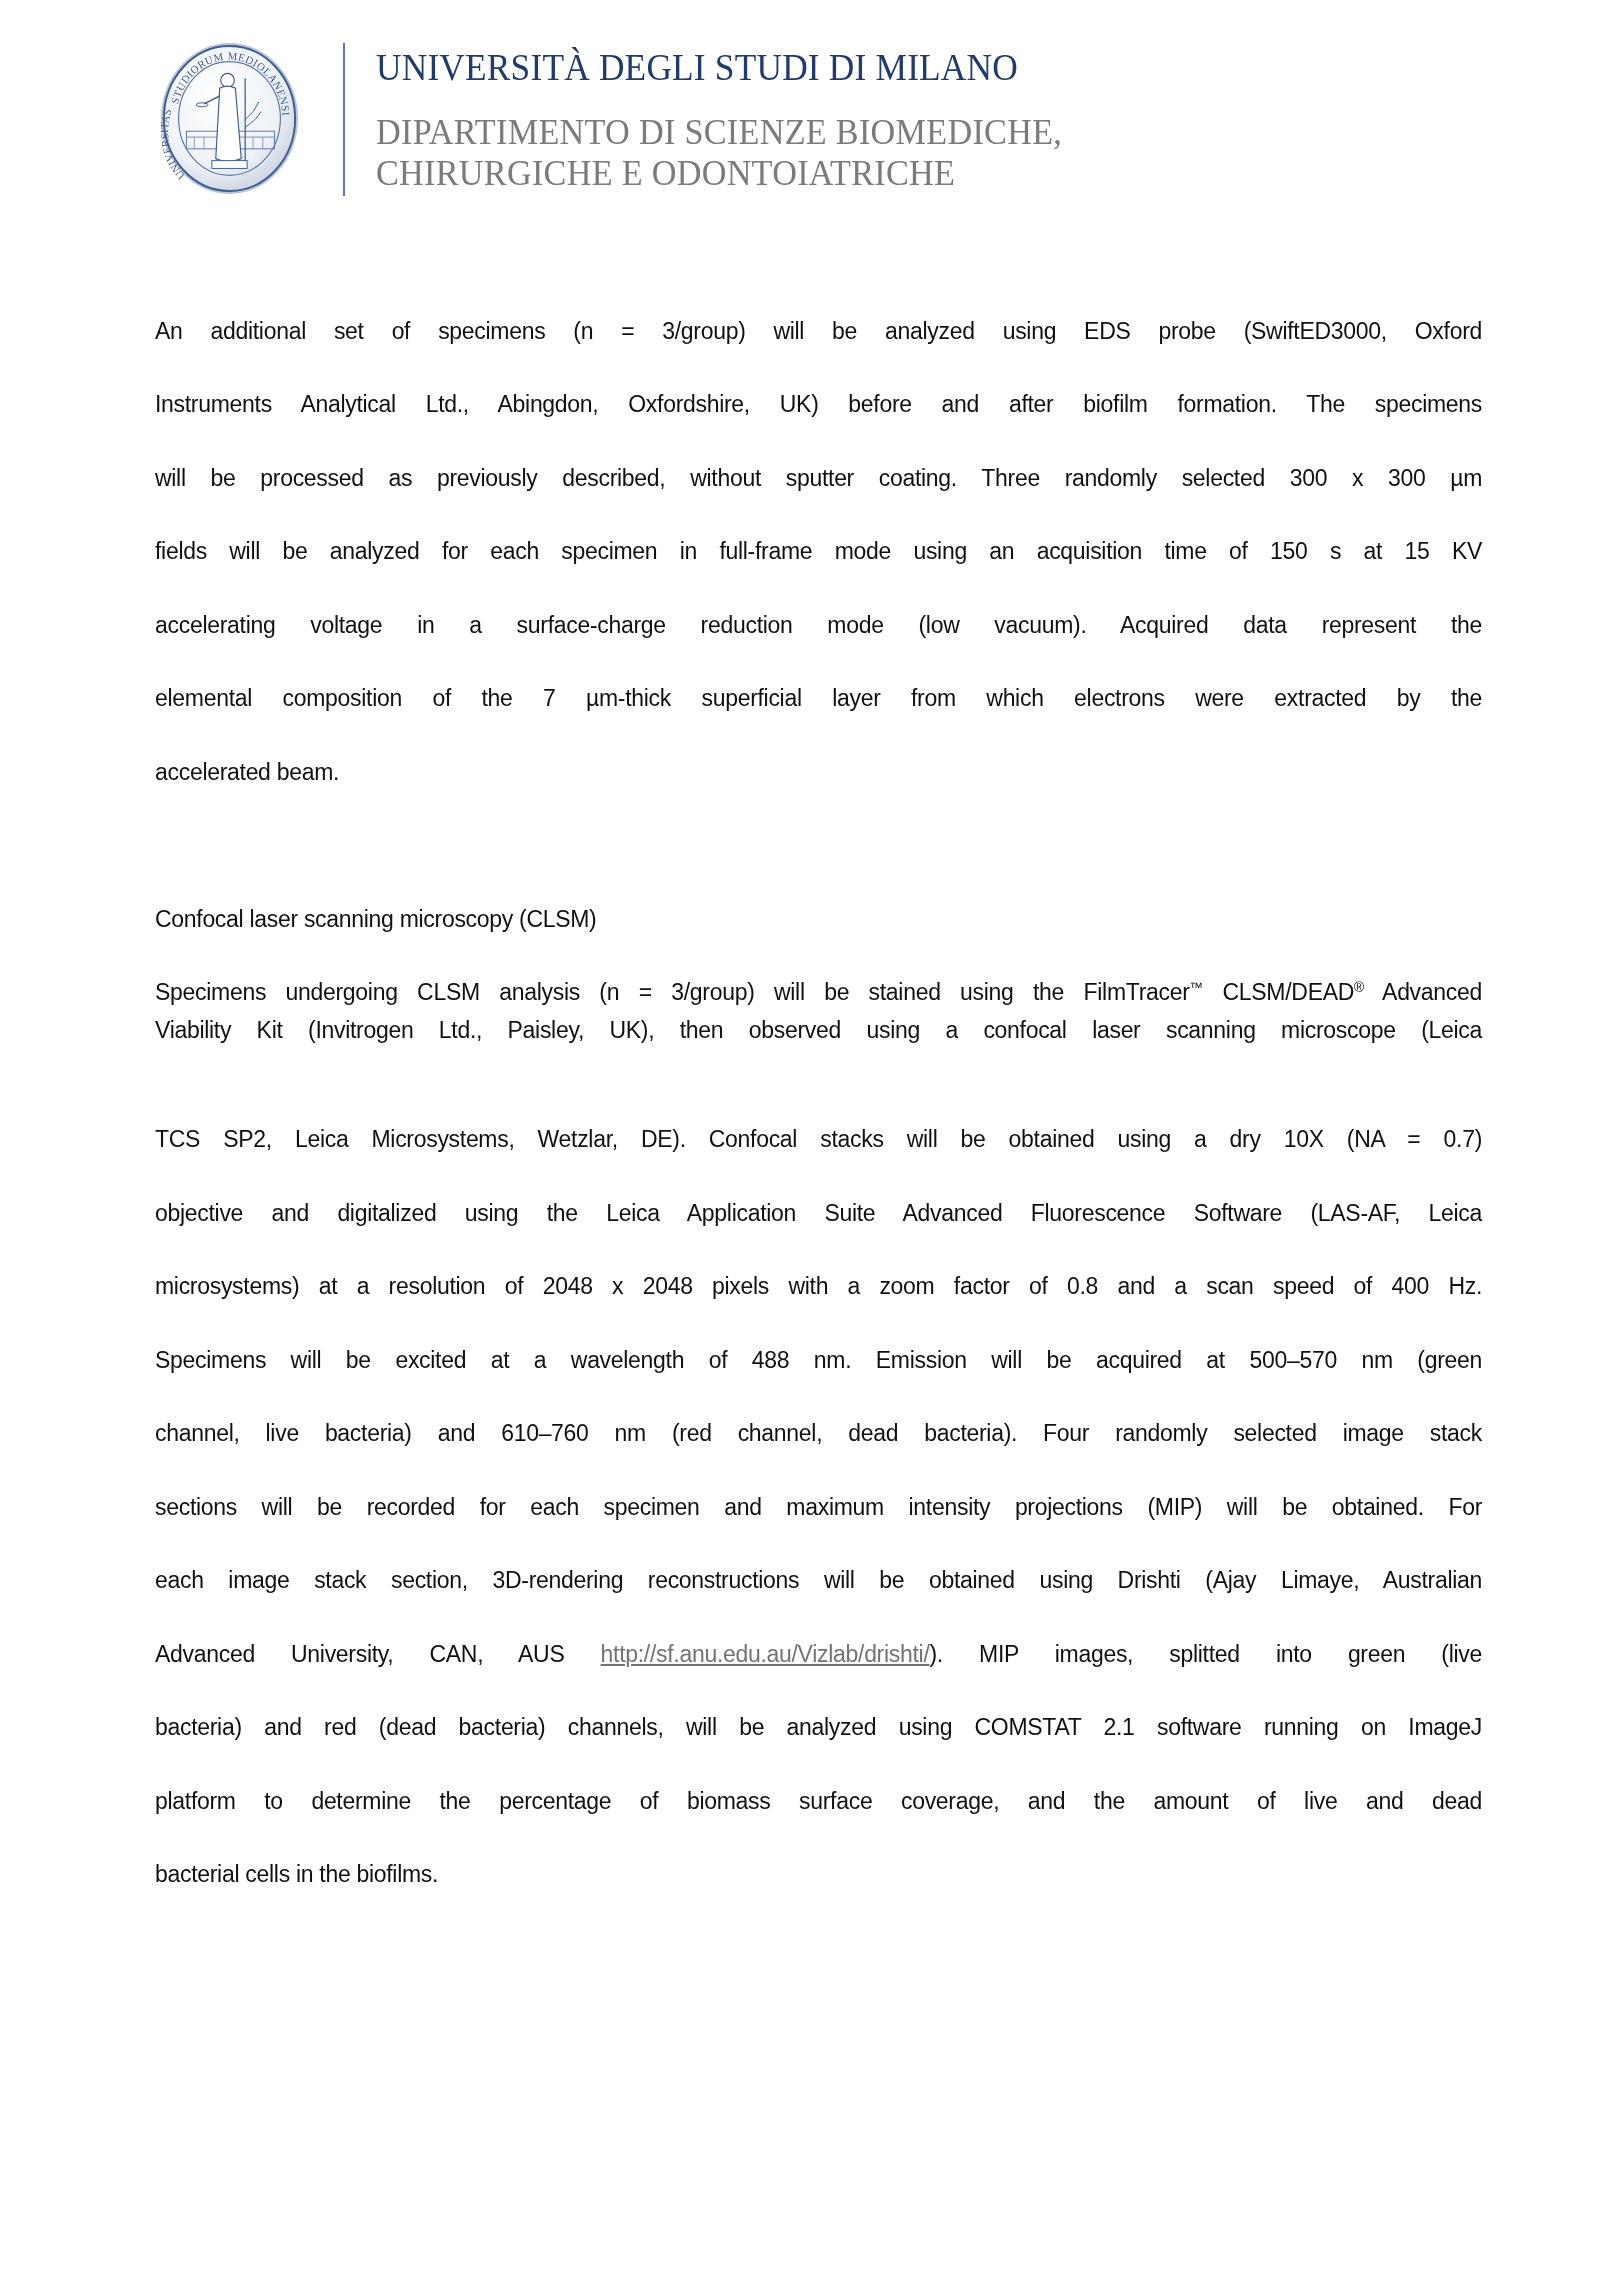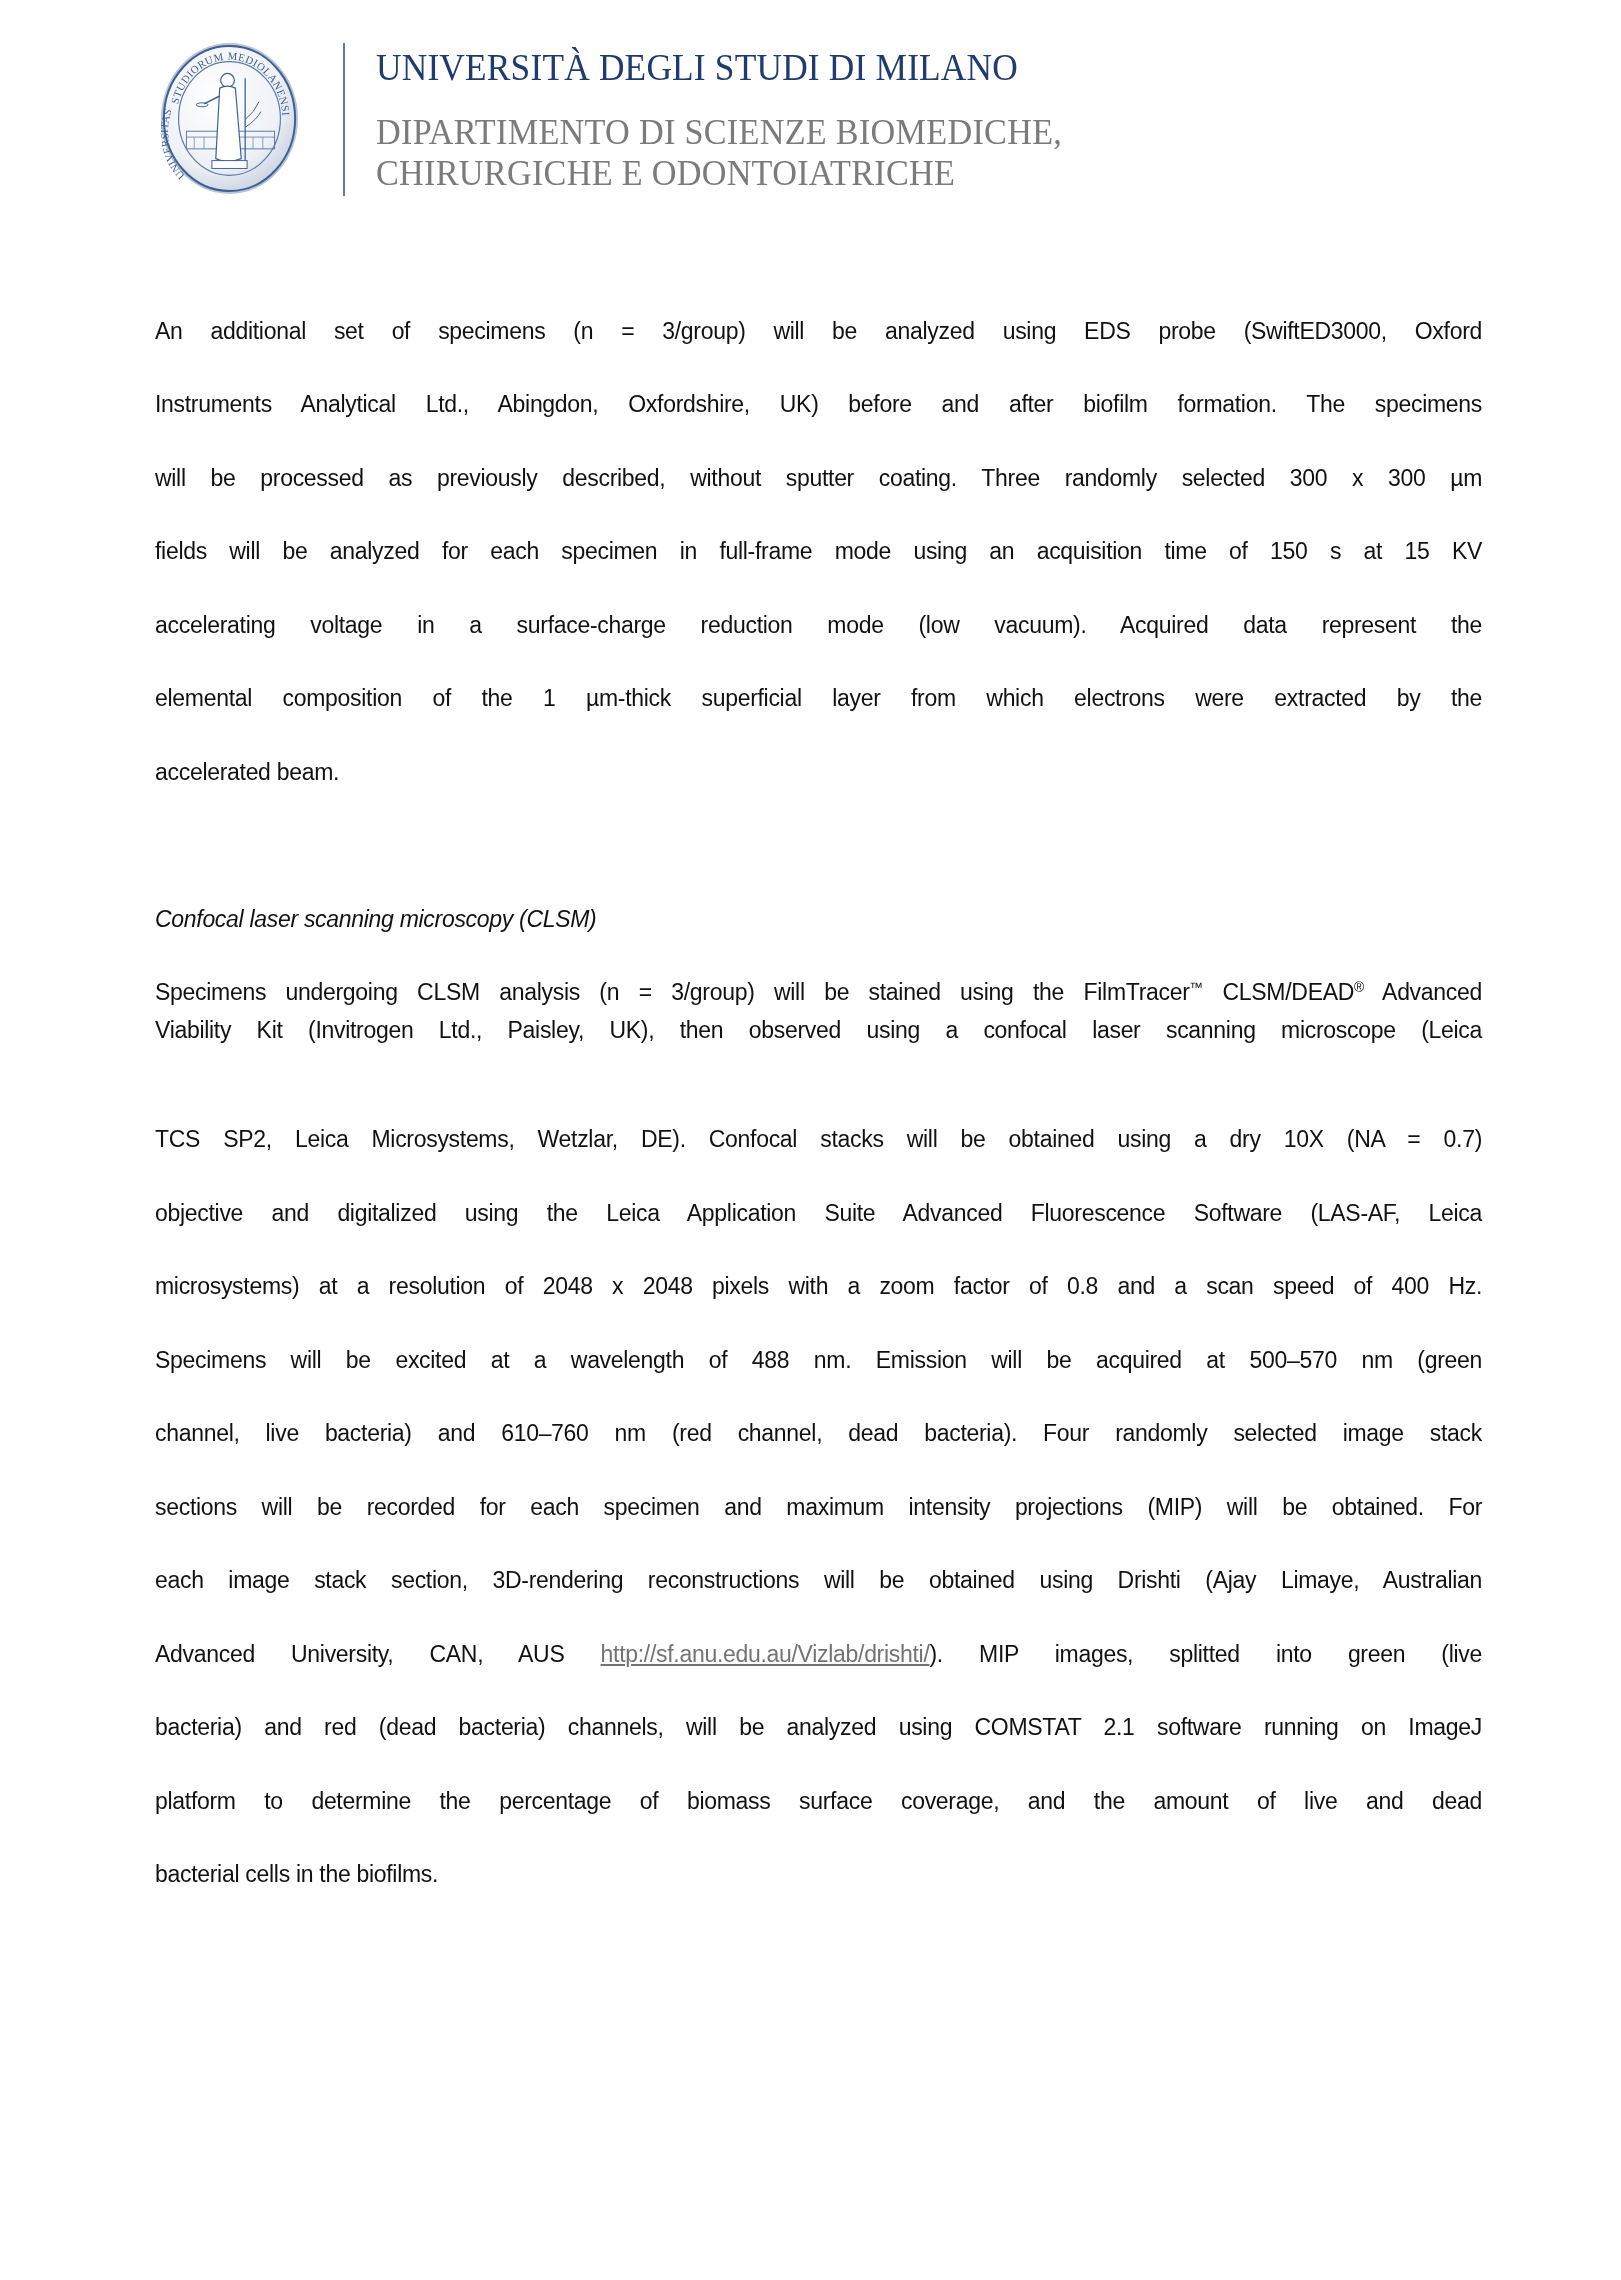--- a/index.html
+++ b/index.html
@@ -29,21 +29,21 @@
     position: absolute; left: 155px; width: 1327px; top: 0;
     font-family: "Liberation Sans", "DejaVu Sans", sans-serif;
     font-size: 23px; color: #111111;
   }
   .line {
     position: absolute; left: 0; width: 1327px; height: 29px; line-height: 29px;
     white-space: nowrap; text-align: justify; text-align-last: justify;
     letter-spacing: -0.3px;
   }
   .line.last { text-align: left; text-align-last: left; }
-  .heading-line { font-style: italic; text-align: right; text-align-last: left; }
+  .heading-line { text-align: right; text-align-last: left; }
   .link { color: #737373; }
   sup { font-size: 0.6em; vertical-align: 0.6em; line-height: 0; }
 </style>
 </head>
 <body>
 
 <div class="page">
 
   <div class="letterhead">
     <svg class="seal" viewBox="0 0 144 158" xmlns="http://www.w3.org/2000/svg">
@@ -88,21 +88,21 @@
   </div>
 
   <div class="body-text">
 
     <div>
       <div class="line" style="top:317px">An additional set of specimens (n = 3/group) will be analyzed using EDS probe (SwiftED3000, Oxford</div>
       <div class="line" style="top:390px">Instruments Analytical Ltd., Abingdon, Oxfordshire, UK) before and after biofilm formation. The specimens</div>
       <div class="line" style="top:464px">will be processed as previously described, without sputter coating. Three randomly selected 300 x 300 µm</div>
       <div class="line" style="top:537px">fields will be analyzed for each specimen in full-frame mode using an acquisition time of 150 s at 15 KV</div>
       <div class="line" style="top:611px">accelerating voltage in a surface-charge reduction mode (low vacuum). Acquired data represent the</div>
-      <div class="line" style="top:684px">elemental composition of the 1 µm-thick superficial layer from which electrons were extracted by the</div>
+      <div class="line" style="top:684px">elemental composition of the 7 µm-thick superficial layer from which electrons were extracted by the</div>
       <div class="line last" style="top:758px">accelerated beam.</div>
     </div>
 
     <div class="line heading-line" style="top:905px">Confocal laser scanning microscopy (CLSM)</div>
 
     <div>
       <div class="line" style="top:978px"><span>Specimens undergoing CLSM analysis (n = 3/group) will be stained using the FilmTracer</span><sup>™</sup><span> CLSM/DEAD</span><sup>®</sup><span> Advanced</span></div>
       <div class="line" style="top:1016px">Viability Kit (Invitrogen Ltd., Paisley, UK), then observed using a confocal laser scanning microscope (Leica</div>
       <div class="line" style="top:1125px">TCS SP2, Leica Microsystems, Wetzlar, DE). Confocal stacks will be obtained using a dry 10X (NA = 0.7)</div>
       <div class="line" style="top:1199px">objective and digitalized using the Leica Application Suite Advanced Fluorescence Software (LAS-AF, Leica</div>

